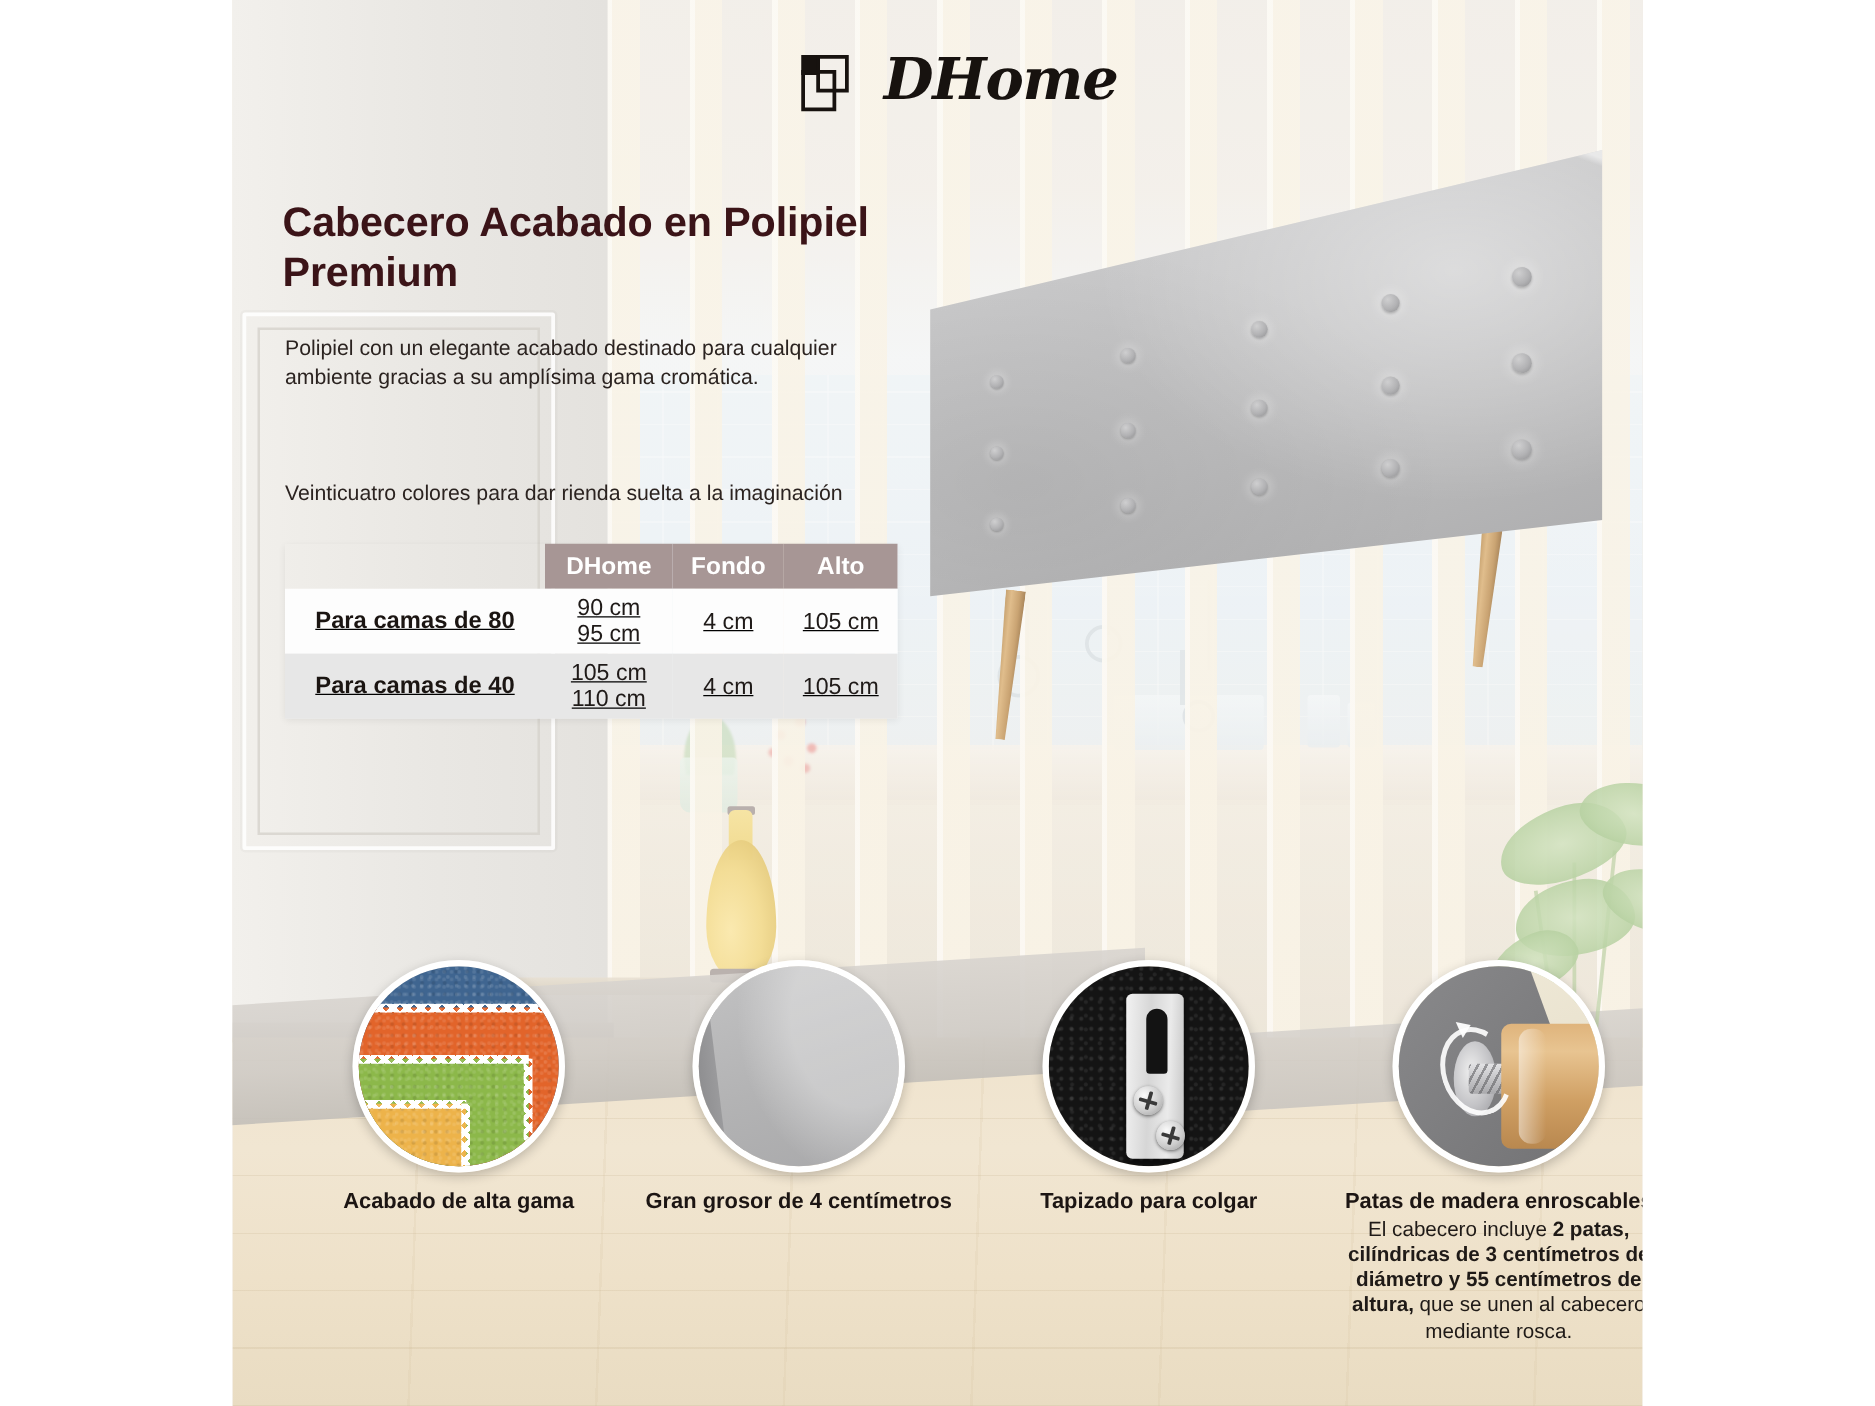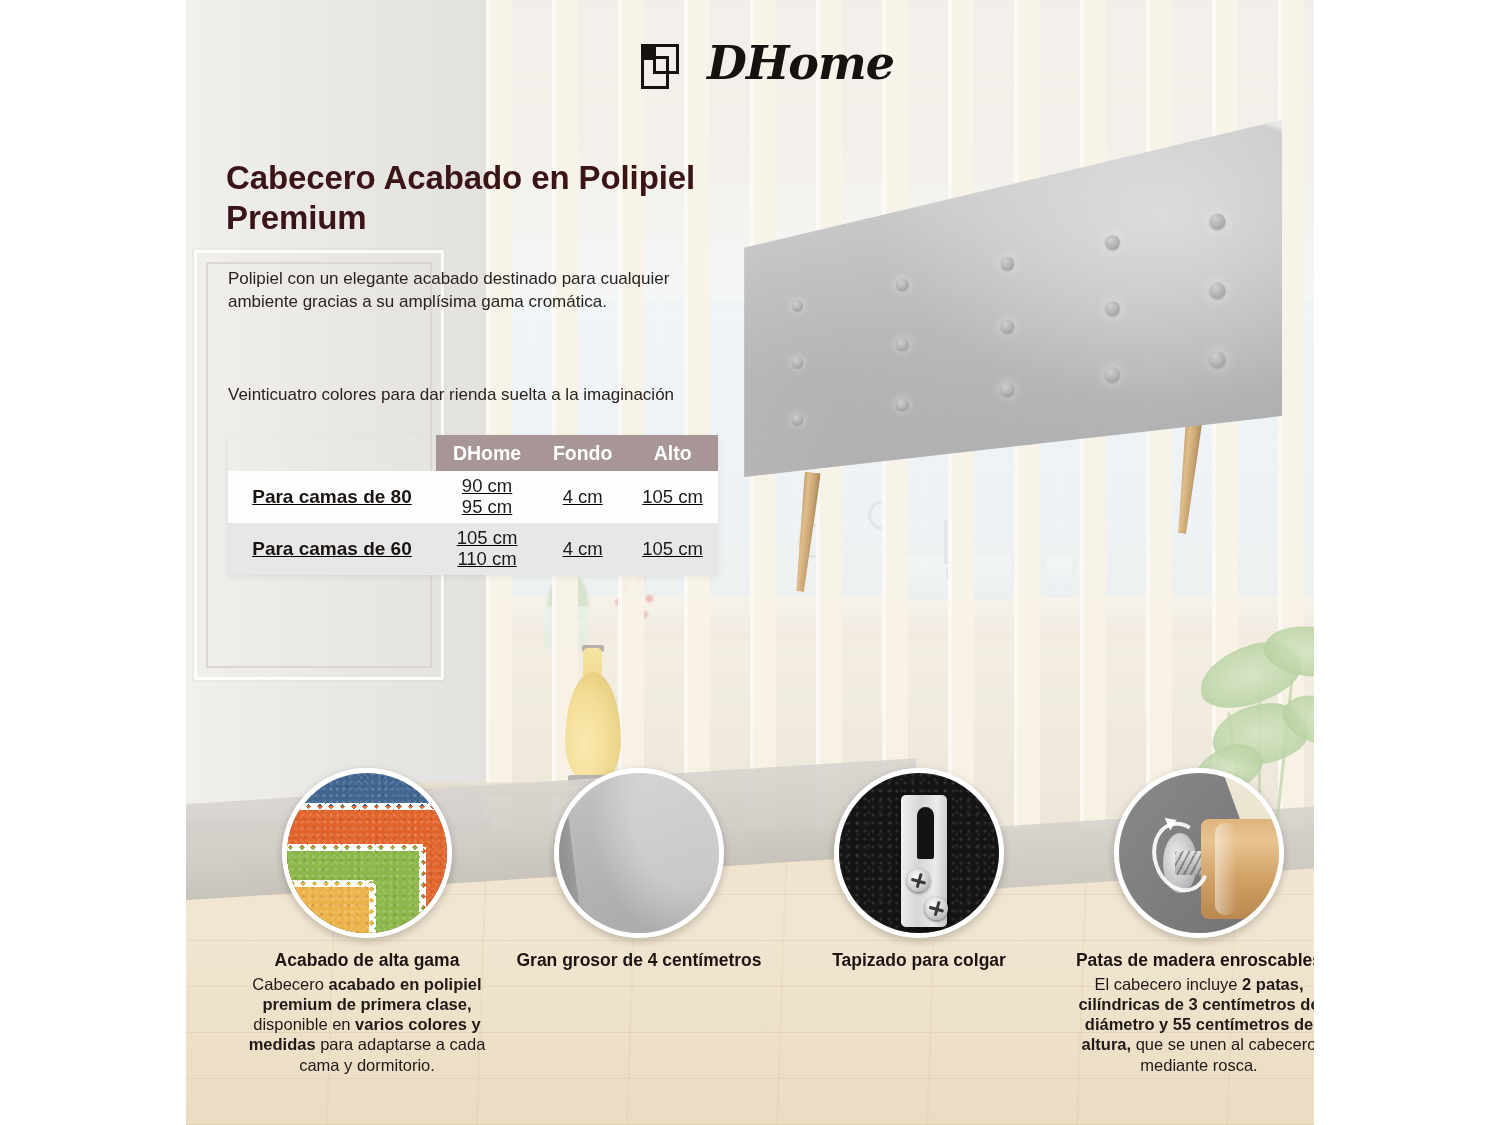--- a/index.html
+++ b/index.html
@@ -548,21 +548,21 @@
       </thead>
       <tbody id="spec-body">
           <tr>
             <td class="rowhead">Para camas de 80</td>
             <td class="two-line">90 cm
 95 cm</td>
             <td>4 cm</td>
             <td>105 cm</td>
           </tr>
           <tr>
-            <td class="rowhead">Para camas de 60</td>
+            <td class="rowhead">Para camas de 40</td>
             <td class="two-line">105 cm
 110 cm</td>
             <td>4 cm</td>
             <td>105 cm</td>
           </tr>
         </tbody>
     </table>
 
     <div class="features">
 
@@ -581,21 +581,20 @@
             <div class="zig" style="top:-3px;"></div>
             <div class="zigv" style="right:-3px;"></div>
           </div>
           <div class="sw sw-yellow">
             <div class="grain"></div>
             <div class="zig" style="top:-3px;"></div>
             <div class="zigv" style="right:-3px;"></div>
           </div>
         </div>
         <div class="feat-title">Acabado de alta gama</div>
-        <div class="feat-body">Cabecero <b>acabado en polipiel premium de primera clase,</b> disponible en <b>varios colores y medidas</b> para adaptarse a cada cama y dormitorio.</div>
       </div>
 
       <div class="feat f1">
         <div class="circle">
           <div class="thick-bg"></div>
           <div class="thick-side"></div>
           <div class="thick-face"></div>
           <div class="thick-hi"></div>
         </div>
         <div class="feat-title">Gran grosor de 4 centímetros</div>

